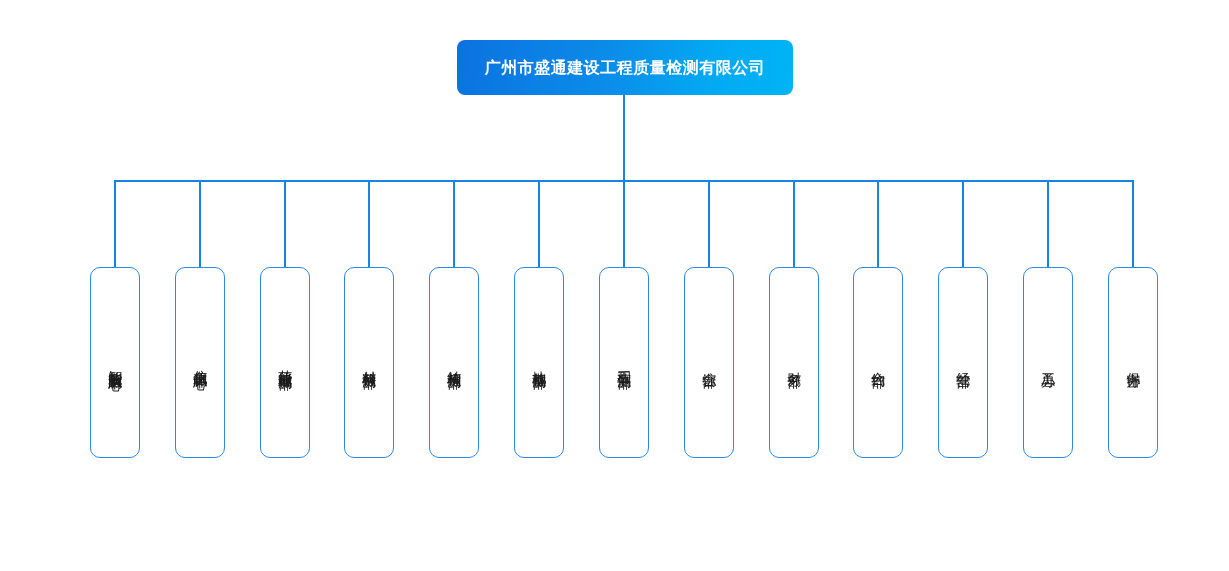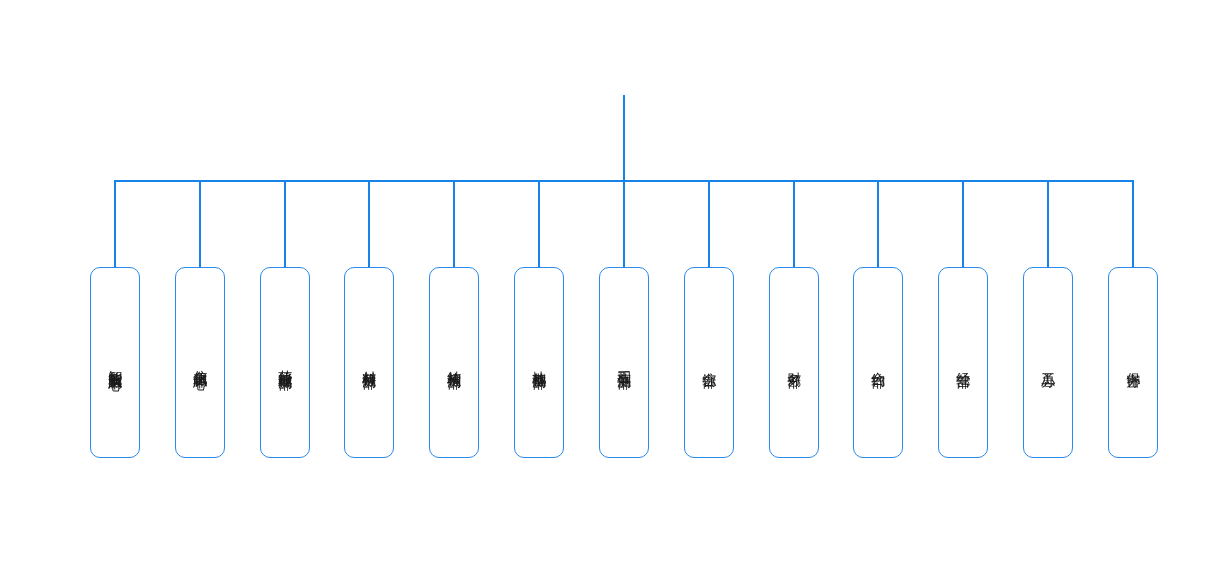--- a/index.html
+++ b/index.html
@@ -92,20 +92,23 @@
     letter-spacing: 1px;
     white-space: nowrap;
     font-family: "DejaVu Sans", "Liberation Sans", sans-serif;
   }
 </style>
 </head>
 <body>
 
 <div id="org-chart">
 
+  <div class="root-box">
+    <span class="root-label">广州市盛通建设工程质量检测有限公司</span>
+  </div>
 
   <div class="line v-line root-stem"></div>
   <div class="line h-line bus"></div>
 
   <div id="drops">
       <div class="line v-line drop" style="left: 114px;"></div>
       <div class="line v-line drop" style="left: 199px;"></div>
       <div class="line v-line drop" style="left: 284px;"></div>
       <div class="line v-line drop" style="left: 368px;"></div>
       <div class="line v-line drop" style="left: 453px;"></div>

